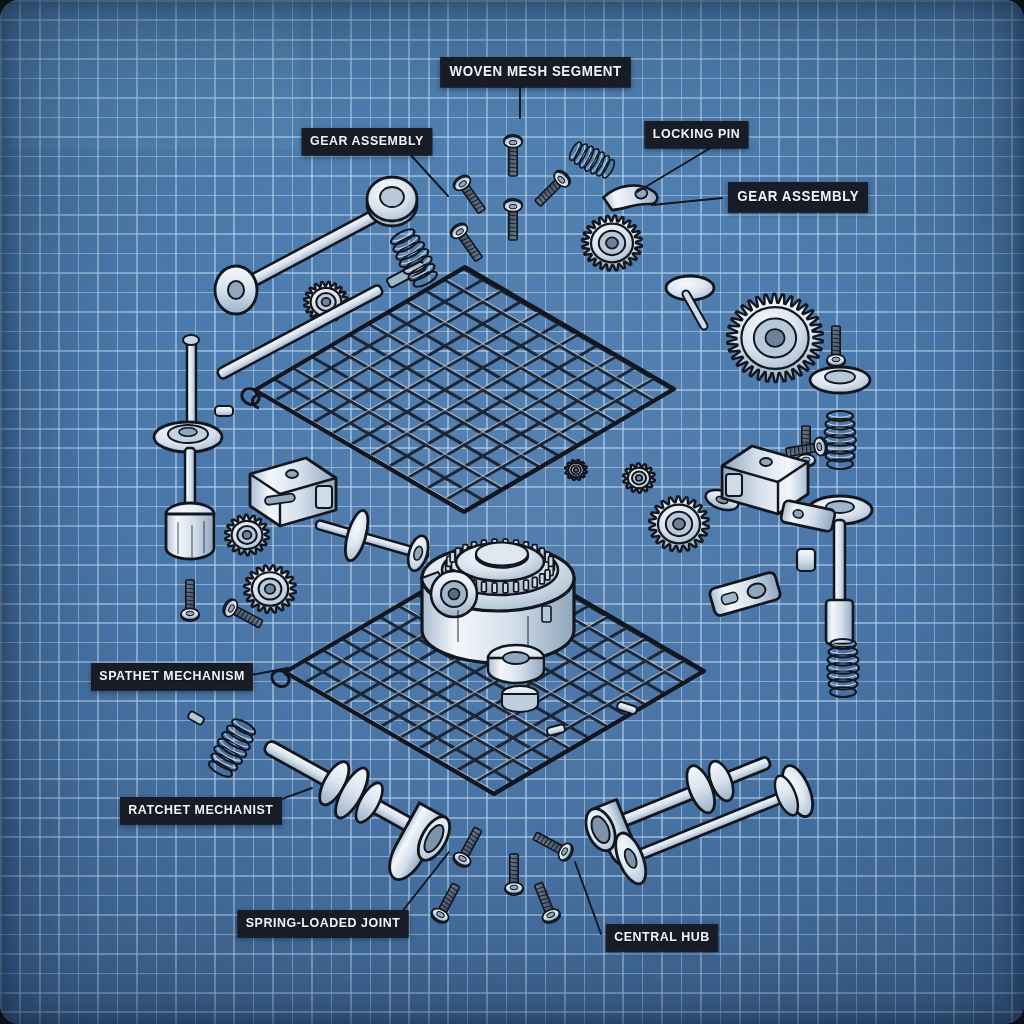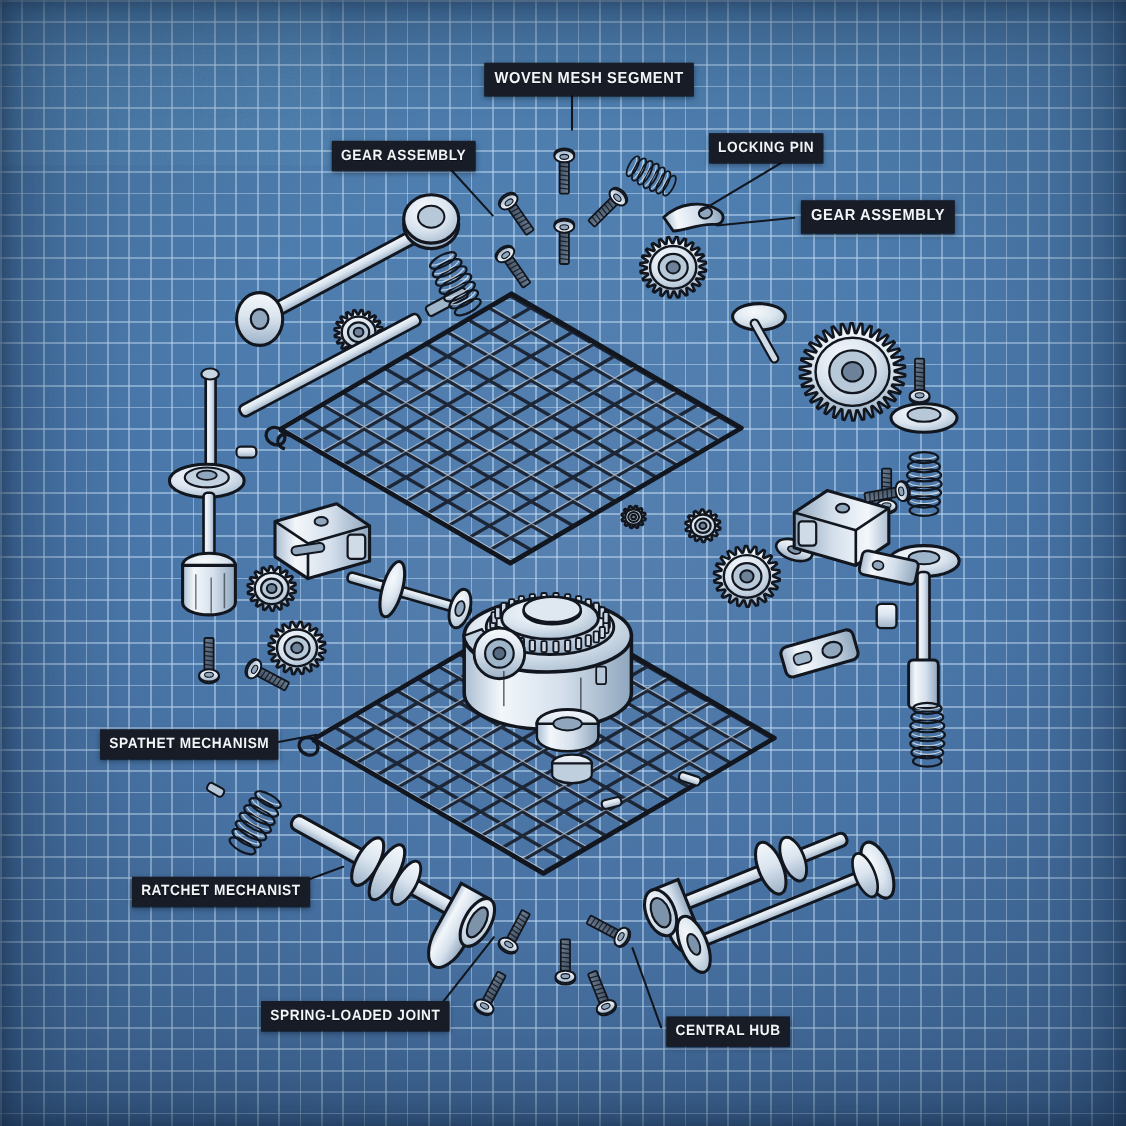--- a/index.html
+++ b/index.html
@@ -11,20 +11,21 @@
     width:1024px;height:1024px;
     overflow:hidden;
     background:
       
       radial-gradient(ellipse 80% 75% at 50% 48%, rgba(255,255,255,0.07) 0%, rgba(255,255,255,0.0) 45%, rgba(8,25,48,0.30) 100%),
       
       repeating-linear-gradient(to right, rgba(186,214,238,0.55) 0px, rgba(186,214,238,0.55) 1.6px, rgba(0,0,0,0) 1.6px, rgba(0,0,0,0) 19.45px),
       repeating-linear-gradient(to bottom, rgba(186,214,238,0.55) 0px, rgba(186,214,238,0.55) 1.6px, rgba(0,0,0,0) 1.6px, rgba(0,0,0,0) 19.45px),
       
       linear-gradient(180deg,#5182b2 0%,#4a78ab 40%,#466f9f 100%);
+    border-radius: 19px;
   }
   
   #grain{
     position:absolute;inset:0;pointer-events:none;
     opacity:.30;mix-blend-mode:overlay;
   }
   #edgeDark{
     position:absolute;inset:0;pointer-events:none;
     box-shadow: inset 0 0 90px rgba(9,26,50,.55), inset 0 0 18px rgba(9,26,50,.45);
   }

